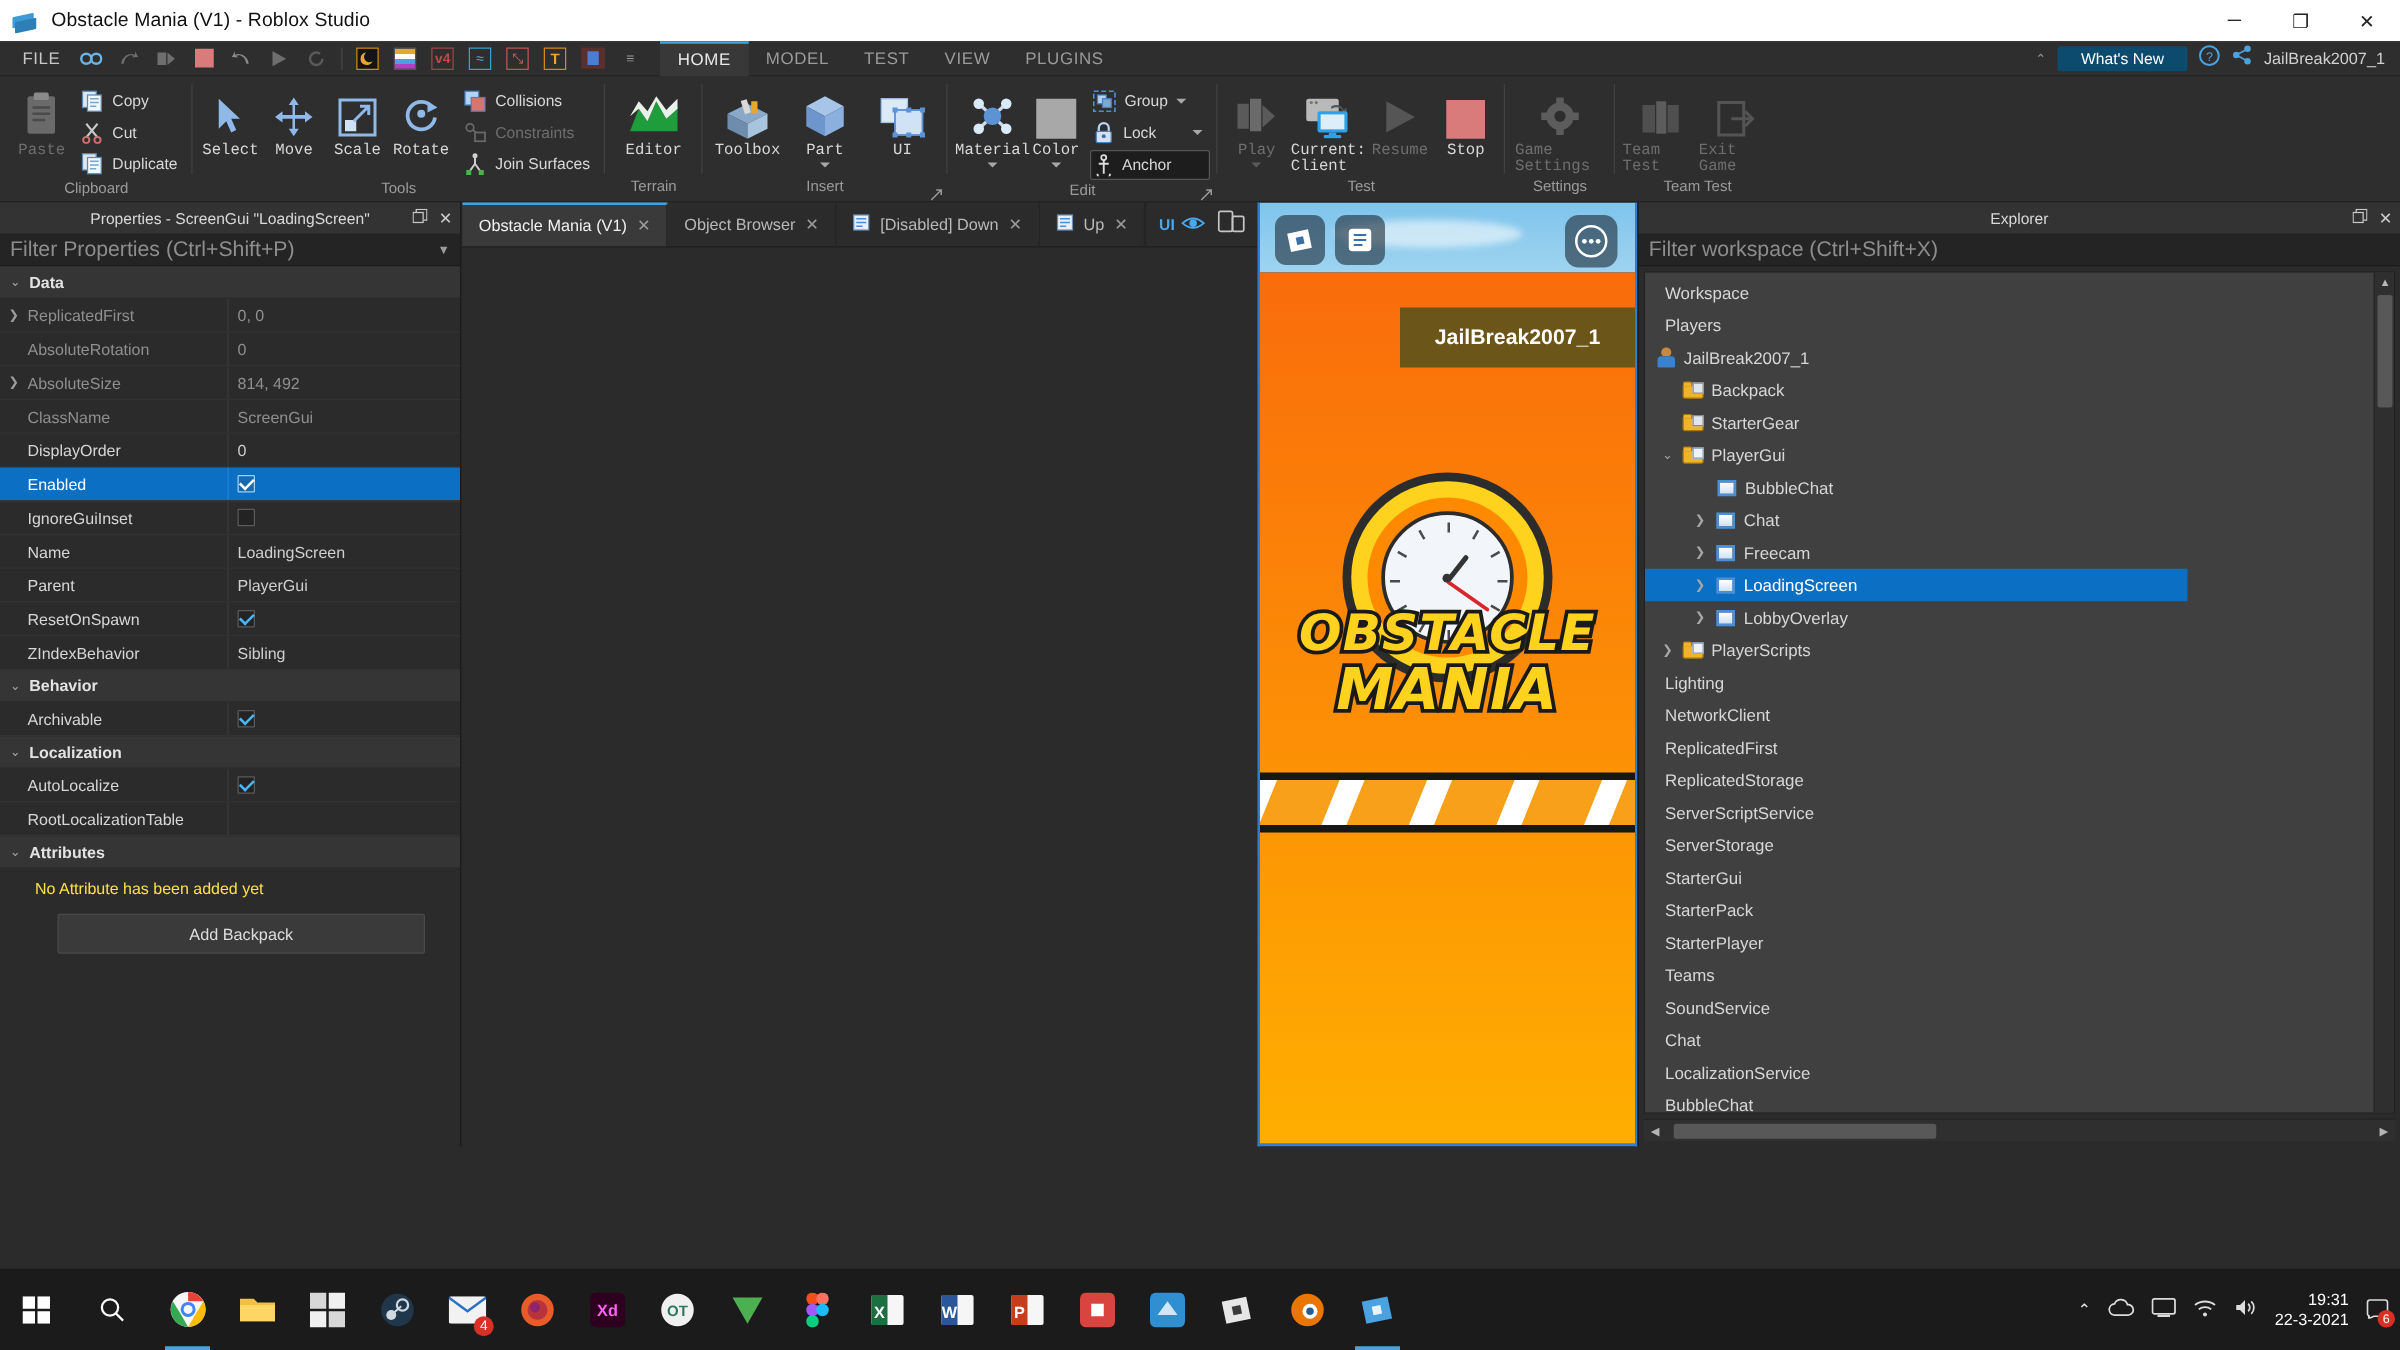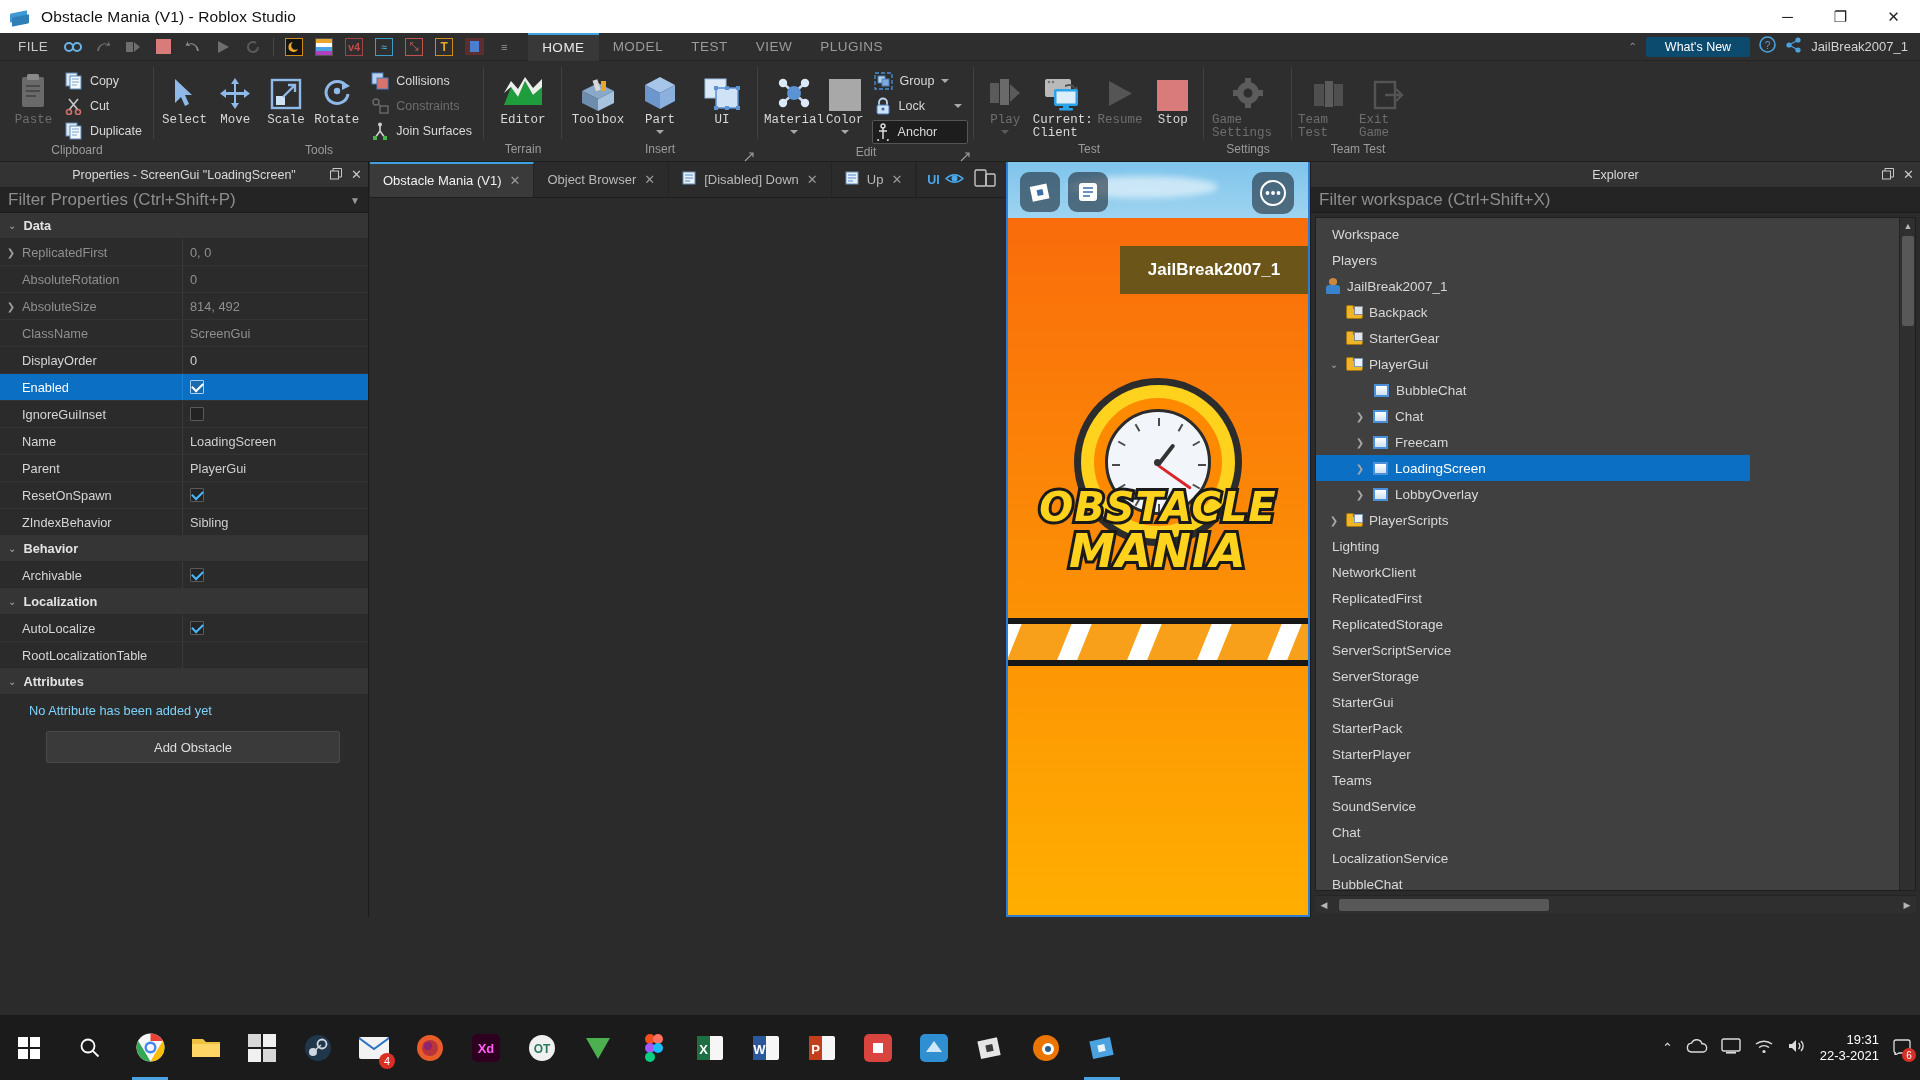--- a/index.html
+++ b/index.html
@@ -95,22 +95,22 @@
   .prow .val.ro { color:#8f8f8f; }
   .prow.sel { background:#0b6fc4; }
   .prow.sel .key, .prow.sel .val { color:#fff; }
   .prow.sel .val { border-left-color:#1f82d6;}
   .cb { width:14px; height:14px; border:1px solid #5a5a5a; background:#232323; border-radius:1px;
         display:flex; align-items:center; justify-content:center;}
   .cb.on::after { content:''; width:9px; height:5px; border-left:2px solid #49b6ff;
         border-bottom:2px solid #49b6ff; transform:rotate(-45deg) translate(1px,-1px);}
   .prow.sel .cb { background:#1a69ad; border-color:#9fd0f5;}
   .prow.sel .cb.on::after { border-color:#ffffff; }
-  .noattr { height:30px; display:flex; align-items:center; padding-left:29px;
-            color:#7dd3fc; font-size:12.8px;}
+  .noattr { height:30px; display:flex; align-items:center; padding-left:12px;
+            color:#fde047; font-size:12.8px;margin-left:16px;}
   .addattr-wrap { padding:6px 28px 0 46px;}
   .addattr { height:32px; background:#3a3a3a; border:1px solid #4a4a4a; border-radius:2px;
              display:flex; align-items:center; justify-content:center; color:#dedede; font-size:13px;}
 
   
   .center { position:absolute; left:370px; top:162px; right:(0); width:940px; bottom:163px;
             background:#2b2b2b; display:flex; flex-direction:row;}
   .tabstrip { height:36px; background:#2b2b2b; display:flex; align-items:stretch;
               border-bottom:1px solid #1e1e1e; }
   .vtab { display:flex; align-items:center; gap:8px; padding:0 13px; color:#b9b9b9; font-size:13px;
@@ -792,21 +792,21 @@
         <span class="key">RootLocalizationTable</span>
         <span class="val"></span>
       </div>
 
       <div class="catrow">
         <span style="color:#a7a7a7;font-size:10px;">⌄</span>
         <span class="nm">Attributes</span>
       </div>
       <div class="noattr">No Attribute has been added yet</div>
       <div class="addattr-wrap">
-        <div class="addattr">Add Obstacle</div>
+        <div class="addattr">Add Backpack</div>
       </div>
     </div>
   </div>
 
   <div class="center">
     <div class="tabstrip">
       <div class="vtab active">
         <span>Obstacle Mania (V1)</span>
         <span class="x">✕</span>
       </div>

